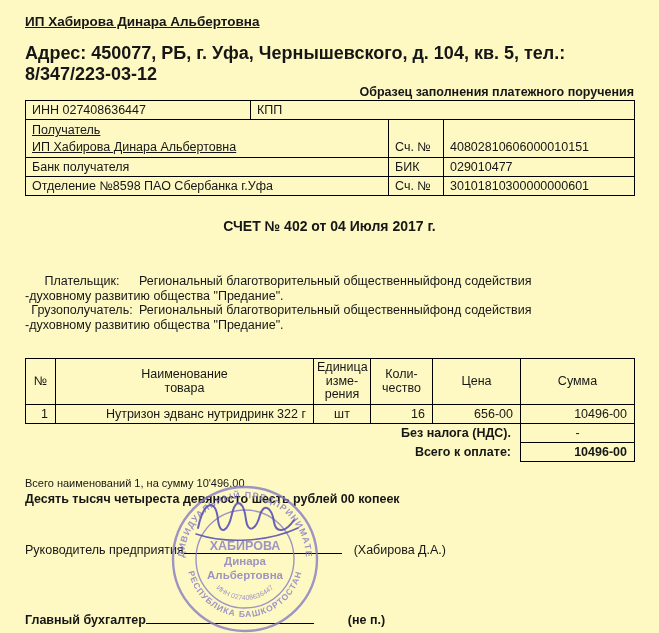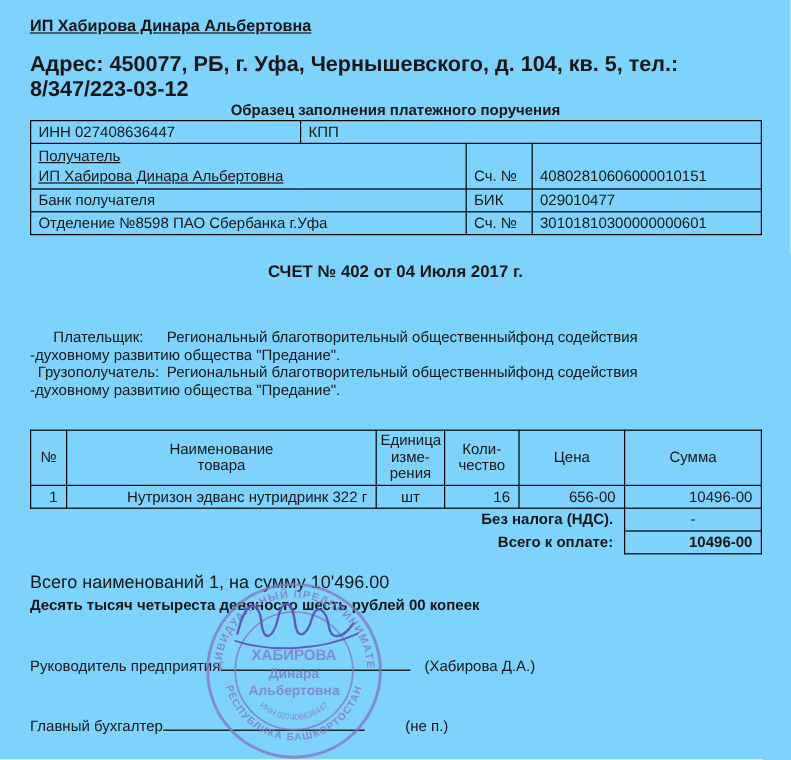--- a/index.html
+++ b/index.html
@@ -2,25 +2,25 @@
 <html><head>
 <meta charset="utf-8">
 <style>
   * { margin:0; padding:0; box-sizing:border-box; }
   html,body { background:#ffffff; }
   body {
     width:659px; height:633px;
     font-family:"Liberation Sans", sans-serif;
     color:#161616;
   }
-  .page { position:relative; width:659px; height:633px; padding:14px 25px 0 25px; overflow:hidden; background:#7dd3fc; }
+  .page { position:relative; width:659px; height:633px; padding:14px 25px 0 25px; overflow:hidden; background:#fef9c3; }
 
   .company { font-weight:bold; font-size:13.5px; text-decoration:underline; margin-bottom:14px; }
   .address { font-weight:bold; font-size:18px; }
-  .sample-title { font-weight:bold; font-size:12.5px; text-align:center; width:609px; margin-bottom:1px; }
+  .sample-title { font-weight:bold; font-size:12.5px; text-align:right; width:609px; margin-bottom:1px; }
 
   table { border-collapse:collapse; width:609px; font-size:12.5px; table-layout:fixed; }
   .bank-table td { border:1px solid #000; padding:1px 6px; height:19px; vertical-align:middle; overflow:hidden; }
   .bank-table .twolines { height:38px; vertical-align:top; padding-top:2px;text-decoration:underline; }
   .bank-table .twolines div { line-height:17px; }
   .bank-table .vbottom { vertical-align:bottom; padding-bottom:3px; }
 
   .invoice-title { width:609px; text-align:center; font-size:14px; font-weight:bold; margin:22px 0 40px 0; }
 
   .parties { font-size:12.5px; line-height:14.5px; margin-bottom:26px; }
@@ -28,26 +28,26 @@
   .parties .plabel { width:114px; flex:0 0 114px; }
 
   .items-table th, .items-table td { border:1px solid #000; font-weight:normal; }
   .items-table th { text-align:center; vertical-align:middle; white-space:pre-line; padding:2px 3px; height:46px; line-height:13.5px; }
   .items-table td { padding:1px 7px; height:19px; }
   .ta-c { text-align:center; } .ta-r { text-align:right; } .ta-l { text-align:right; }
   .items-table .slabel { border:none; text-align:right; font-weight:bold; padding-right:9px; height:18px; }
   .items-table .sval { border:1px solid #000; text-align:right; font-weight:bold; }
   .items-table .sdash { border:1px solid #000; text-align:center; font-weight:normal; }
 
-  .totals-line { font-size:15px; margin-top:15px; }
+  .totals-line { font-size:11px; margin-top:15px; }
   .amount-words { font-size:12.5px; font-weight:bold; margin-top:3px; }
 
   .sig-row { font-size:12.5px; position:relative; z-index:2; }
   .sig-row.director { margin-top:36px; }
-  .sig-row.accountant { margin-top:35px; }
+  .sig-row.accountant { margin-top:55px;font-weight:bold; }
   .sig-line { display:inline-block; border-bottom:1px solid #000; height:12px; vertical-align:baseline; }
   .sig-line.l1 { width:158px; }
   .sig-line.l2 { width:168px; }
   .sig-name { margin-left:12px; }
   .sig-name.np { margin-left:34px; }
 
   .stamp { position:absolute; left:168px; top:482px; z-index:3; }
 </style>
 </head>
 <body>

